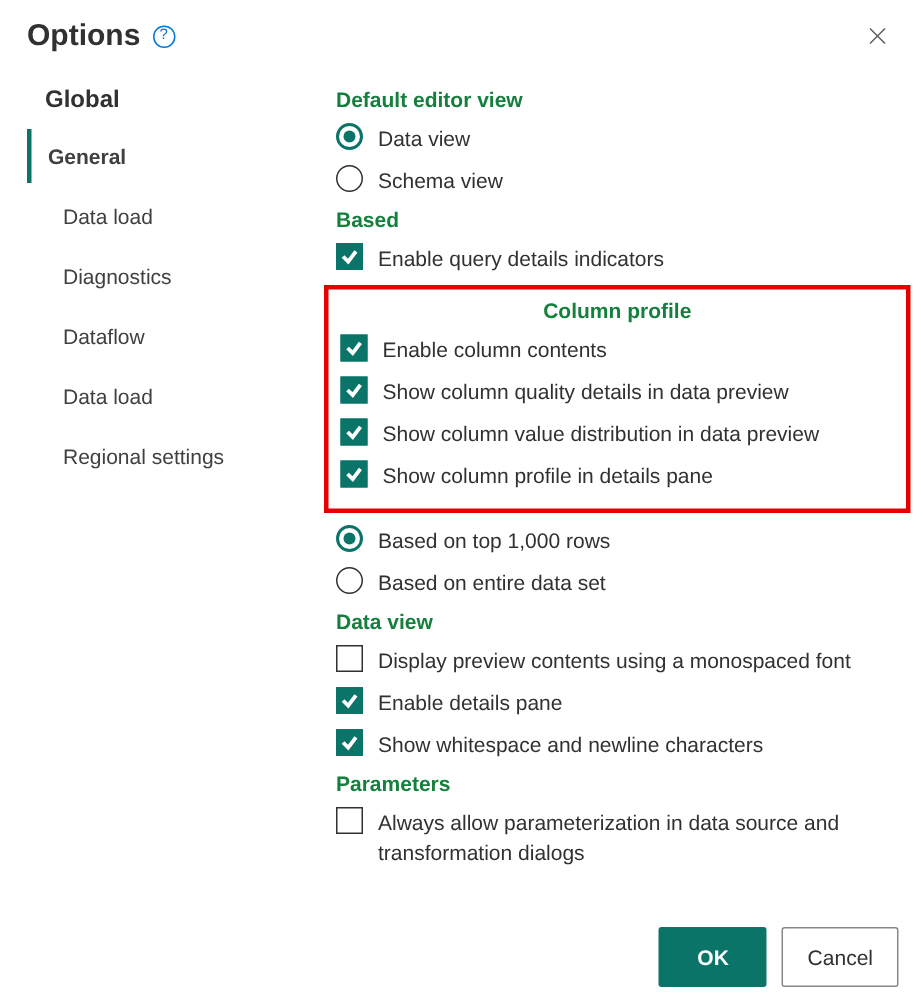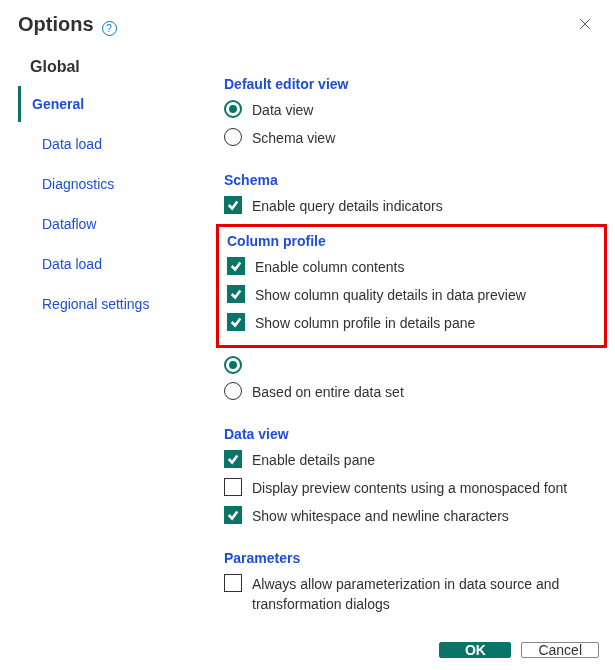--- a/index.html
+++ b/index.html
@@ -8,21 +8,21 @@
     font-family: "Segoe UI", Arial, sans-serif;
     font-size: 14px;
     color: #323130;
     width: 615px;
     height: 670px;
     background: #fff;
     position: relative;
   }
   .header {
     display: flex;
-    align-items: flex-end;
+    align-items: center;
     padding: 12px 18px 4px 18px;
   }
   .title {
     font-size: 20px;
     font-weight: 600;
     color: #323130;
     margin-right: 8px;
   }
   .help-icon {
     width: 15px; height: 15px;
@@ -55,36 +55,36 @@
   .side-group-header {
     font-size: 16px;
     font-weight: 600;
     color: #323130;
     margin: 6px 0 10px 12px;
   }
   .side-item {
     padding: 10px 0 10px 24px;
     margin-bottom: 4px;
     cursor: pointer;
-    color: #1d4ed8;
+    color: #404040;
   }
   .side-item.selected {
     border-left: 3px solid #0b7468;
     font-weight: 600;
     padding-left: 11px;
   }
   .content {
     flex: 1;
     padding: 8px 0 0 26px;
   }
   .section-header {
     font-weight: 600;
     font-size: 14px;
-    margin: 24px 0 8px 0;
-    color: #1d4ed8;
+    margin: 6px 0 8px 0;
+    color: #15803d;
   }
   .option-row {
     display: flex;
     align-items: flex-start;
     margin-bottom: 8px;
     cursor: pointer;
   }
   .option-row .ctrl {
     flex-shrink: 0;
     margin-right: 10px;
@@ -125,31 +125,31 @@
     fill: none;
   }
   .option-label {
     line-height: 20px;
   }
   .highlight-box {
     border: 3px solid #e60000;
     padding: 6px 8px 4px 8px;
     margin: 4px 0 8px -8px;
   }
-  .highlight-box .section-header { margin-top: 0; }
+  .highlight-box .section-header { margin-top: 0; text-align: center; }
   .footer {
     position: absolute;
     right: 16px;
     bottom: 12px;
     display: flex;
     gap: 10px;
   }
   .btn {
     min-width: 72px;
-    height: 16px;
+    height: 40px;
     padding: 0 16px;
     font-size: 14px;
     border-radius: 2px;
     cursor: pointer;
     display: flex; align-items: center; justify-content: center;
   }
   .btn-primary {
     background: #0b7468;
     color: #fff;
     border: 1px solid #0b7468;
@@ -192,21 +192,21 @@
     <div class="section-header">Default editor view</div>
     <div class="option-row">
       <div class="ctrl radio checked"></div>
       <span class="option-label">Data view</span>
     </div>
     <div class="option-row">
       <div class="ctrl radio"></div>
       <span class="option-label">Schema view</span>
     </div>
 
-    <div class="section-header">Schema</div>
+    <div class="section-header">Based</div>
     <div class="option-row">
       <div class="ctrl checkbox checked">
           <svg viewBox="0 0 14 14">
             <path d="M2 7 L6 11 L12 3"></path>
           </svg>
         </div>
       <span class="option-label">Enable query details indicators</span>
     </div>
 
     <div class="highlight-box">
@@ -226,46 +226,55 @@
             </svg>
           </div>
         <span class="option-label">Show column quality details in data preview</span>
       </div>
       <div class="option-row">
         <div class="ctrl checkbox checked">
             <svg viewBox="0 0 14 14">
               <path d="M2 7 L6 11 L12 3"></path>
             </svg>
           </div>
+        <span class="option-label">Show column value distribution in data preview</span>
+      </div>
+      <div class="option-row">
+        <div class="ctrl checkbox checked">
+            <svg viewBox="0 0 14 14">
+              <path d="M2 7 L6 11 L12 3"></path>
+            </svg>
+          </div>
         <span class="option-label">Show column profile in details pane</span>
       </div>
     </div>
 
     <div class="option-row">
       <div class="ctrl radio checked"></div>
+      <span class="option-label">Based on top 1,000 rows</span>
     </div>
     <div class="option-row">
       <div class="ctrl radio"></div>
       <span class="option-label">Based on entire data set</span>
     </div>
 
     <div class="section-header">Data view</div>
+    <div class="option-row">
+      <div class="ctrl checkbox"></div>
+      <span class="option-label">Display preview contents using a monospaced font</span>
+    </div>
     <div class="option-row">
       <div class="ctrl checkbox checked">
           <svg viewBox="0 0 14 14">
             <path d="M2 7 L6 11 L12 3"></path>
           </svg>
         </div>
       <span class="option-label">Enable details pane</span>
     </div>
     <div class="option-row">
-      <div class="ctrl checkbox"></div>
-      <span class="option-label">Display preview contents using a monospaced font</span>
-    </div>
-    <div class="option-row">
       <div class="ctrl checkbox checked">
           <svg viewBox="0 0 14 14">
             <path d="M2 7 L6 11 L12 3"></path>
           </svg>
         </div>
       <span class="option-label">Show whitespace and newline characters</span>
     </div>
 
     <div class="section-header">Parameters</div>
     <div class="option-row">

